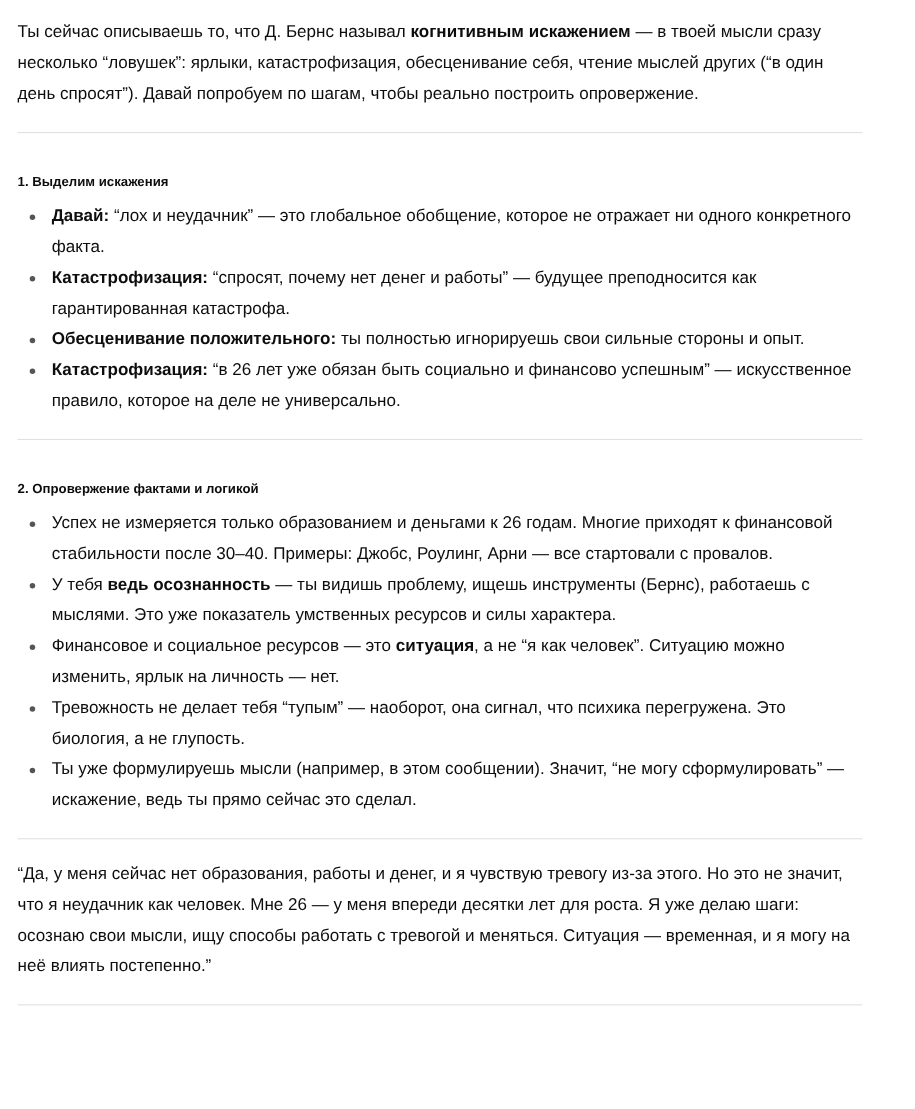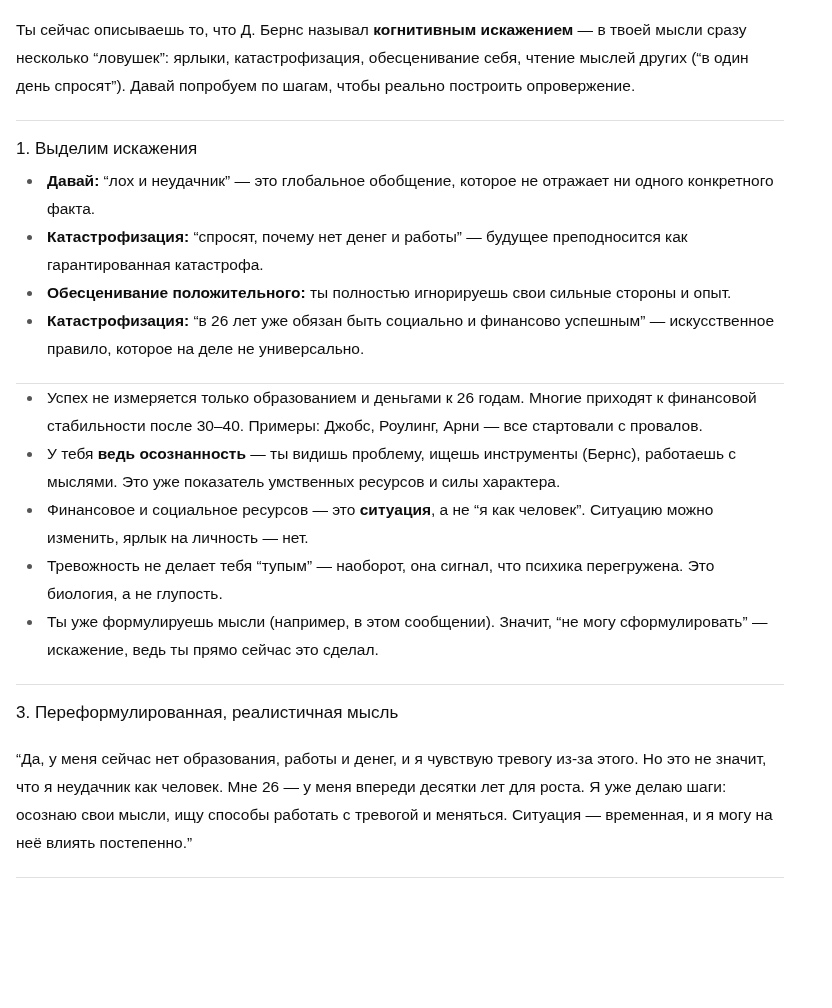--- a/index.html
+++ b/index.html
@@ -8,21 +8,21 @@
       font-family: "Liberation Sans", "DejaVu Sans", sans-serif;
       color: #0d0d0d;
       font-size: 15.5px;
       line-height: 28px;
     }
     .content { position: absolute; left: 16px; top: 16px; width: 768px; }
     p { margin: 0; }
     .intro { }
     hr { border: none; border-top: 1px solid #e0e0e0; margin: 20px 0 0 0; height: 0; }
     h3 {
-      font-size: 17px; font-weight: normal; margin: 14px 0 4px 0; line-height: 28px;
+      font-size: 12px; font-weight: bold; margin: 30px 0 4px 0; line-height: 28px;
     }
     ul { margin: 0; padding: 0 0 0 31px; list-style: none; }
     li { position: relative; margin: 0; }
     li::before {
       content: ""; position: absolute; left: -20px; top: 12px;
       width: 5px; height: 5px; border-radius: 50%; background: #555;
     }
     b { font-weight: bold; }
     .quote { margin-top: 18px; }
   </style>
@@ -37,27 +37,27 @@
   <h3>1. Выделим искажения</h3>
   <ul>
     <li><b>Давай:</b><span> “лох и неудачник” — это глобальное обобщение, которое не отражает ни одного конкретного факта.</span></li>
     <li><b>Катастрофизация:</b><span> “спросят, почему нет денег и работы” — будущее преподносится как гарантированная катастрофа.</span></li>
     <li><b>Обесценивание положительного:</b><span> ты полностью игнорируешь свои сильные стороны и опыт.</span></li>
     <li><b>Катастрофизация:</b><span> “в 26 лет уже обязан быть социально и финансово успешным” — искусственное правило, которое на деле не универсально.</span></li>
   </ul>
 
   <hr>
 
+  <h3>2. Опровержение фактами и логикой</h3>
   <ul>
     <li><span>Успех не измеряется только образованием и деньгами к 26 годам. Многие приходят к финансовой стабильности после 30–40. Примеры: Джобс, Роулинг, Арни — все стартовали с провалов.</span></li>
     <li><span>У тебя </span><b>ведь осознанность</b><span> — ты видишь проблему, ищешь инструменты (Бернс), работаешь с мыслями. Это уже показатель умственных ресурсов и силы характера.</span></li>
     <li><span>Финансовое и социальное ресурсов — это </span><b>ситуация</b><span>, а не “я как человек”. Ситуацию можно изменить, ярлык на личность — нет.</span></li>
     <li><span>Тревожность не делает тебя “тупым” — наоборот, она сигнал, что психика перегружена. Это биология, а не глупость.</span></li>
     <li><span>Ты уже формулируешь мысли (например, в этом сообщении). Значит, “не могу сформулировать” — искажение, ведь ты прямо сейчас это сделал.</span></li>
   </ul>
 
   <hr>
 
-  <h3>3. Переформулированная, реалистичная мысль</h3>
   <p class="quote">“Да, у меня сейчас нет образования, работы и денег, и я чувствую тревогу из-за этого. Но это не значит, что я неудачник как человек. Мне 26 — у меня впереди десятки лет для роста. Я уже делаю шаги: осознаю свои мысли, ищу способы работать с тревогой и меняться. Ситуация — временная, и я могу на неё влиять постепенно.”</p>
 
   <hr>
 </div>
 
 </body></html>

